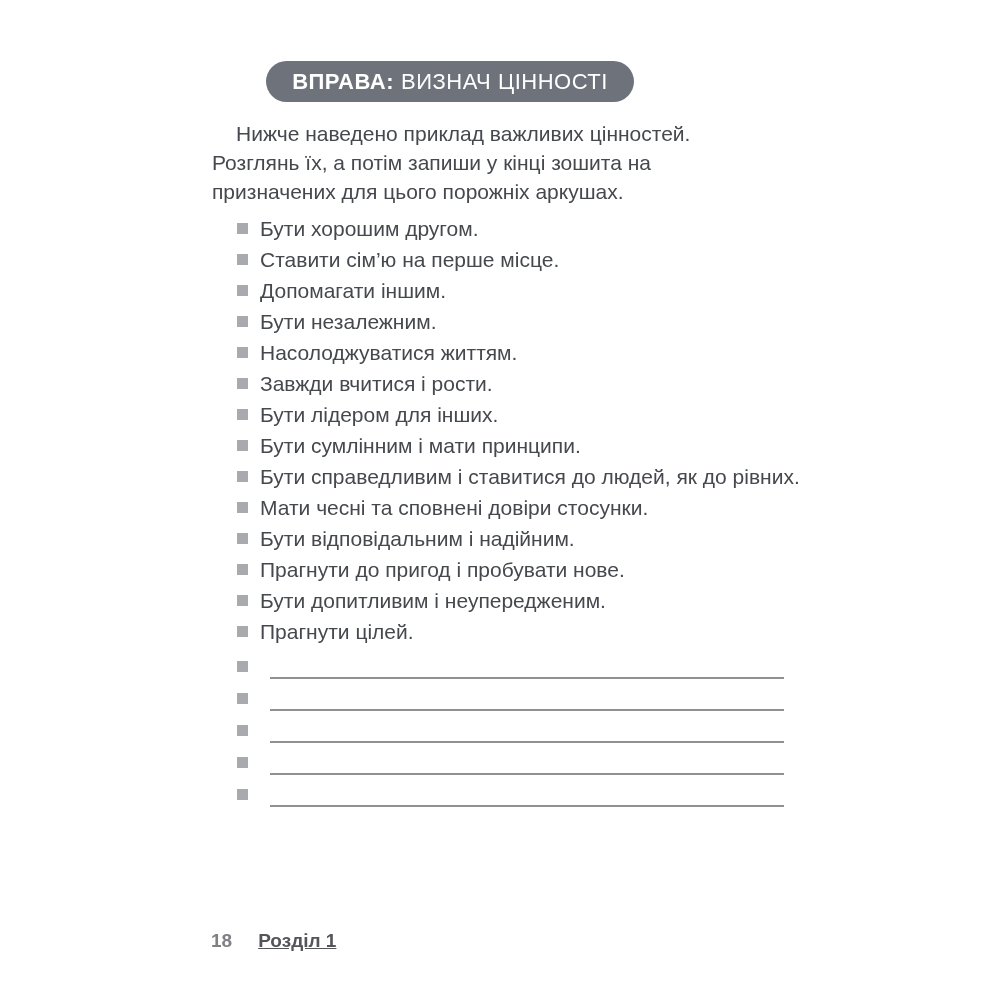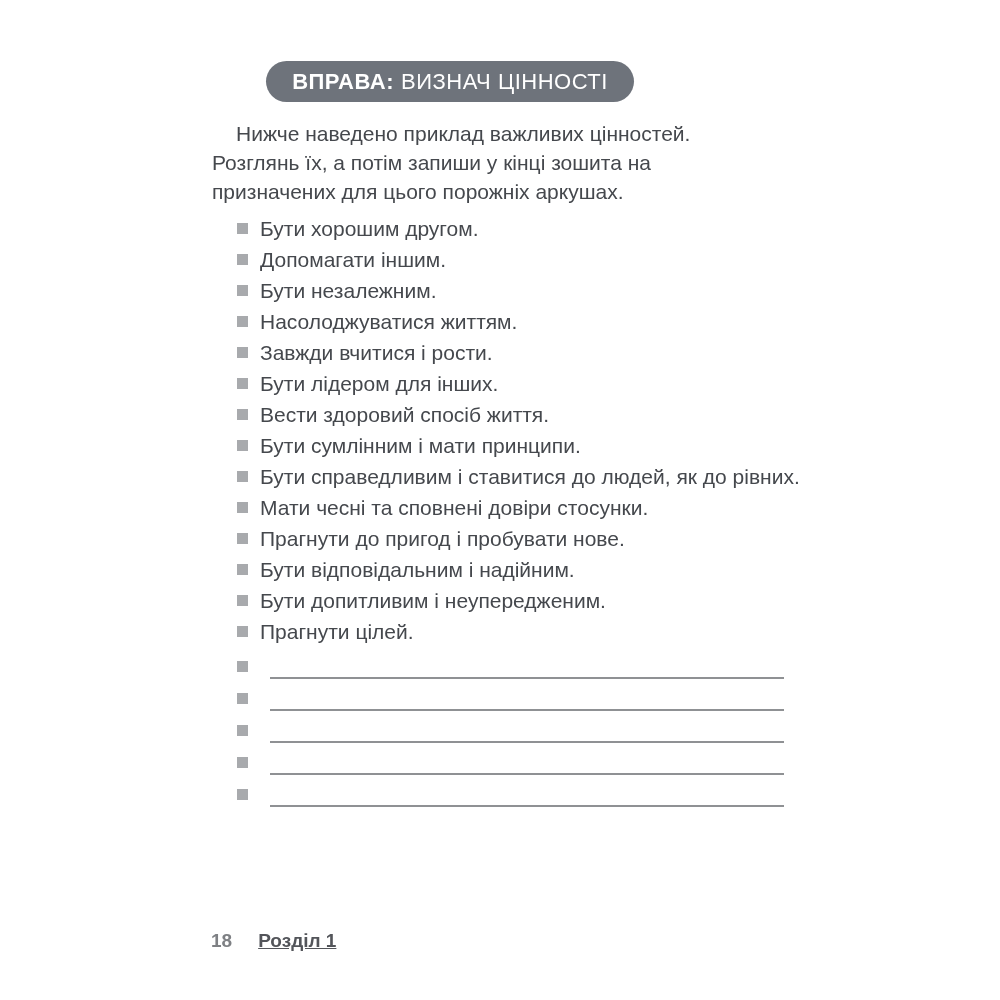--- a/index.html
+++ b/index.html
@@ -113,61 +113,61 @@
 
   <p class="intro">Нижче наведено приклад важливих цінностей. Розглянь їх, а потім запиши у кінці зошита на призначених для цього порожніх аркушах.</p>
 
   <div class="values-list">
       <div class="list-item">
         <span class="bullet"></span>
         <span class="item-text">Бути хорошим другом.</span>
       </div>
       <div class="list-item">
         <span class="bullet"></span>
+        <span class="item-text">Ставити сім’ю на перше місце.</span>
+      </div>
+      <div class="list-item">
+        <span class="bullet"></span>
         <span class="item-text">Допомагати іншим.</span>
       </div>
       <div class="list-item">
         <span class="bullet"></span>
         <span class="item-text">Бути незалежним.</span>
       </div>
       <div class="list-item">
         <span class="bullet"></span>
         <span class="item-text">Насолоджуватися життям.</span>
       </div>
       <div class="list-item">
         <span class="bullet"></span>
         <span class="item-text">Завжди вчитися і рости.</span>
       </div>
       <div class="list-item">
         <span class="bullet"></span>
         <span class="item-text">Бути лідером для інших.</span>
       </div>
       <div class="list-item">
         <span class="bullet"></span>
-        <span class="item-text">Вести здоровий спосіб життя.</span>
-      </div>
-      <div class="list-item">
-        <span class="bullet"></span>
         <span class="item-text">Бути сумлінним і мати принципи.</span>
       </div>
       <div class="list-item">
         <span class="bullet"></span>
         <span class="item-text">Бути справедливим і ставитися до людей, як до рівних.</span>
       </div>
       <div class="list-item">
         <span class="bullet"></span>
         <span class="item-text">Мати чесні та сповнені довіри стосунки.</span>
       </div>
       <div class="list-item">
         <span class="bullet"></span>
+        <span class="item-text">Бути відповідальним і надійним.</span>
+      </div>
+      <div class="list-item">
+        <span class="bullet"></span>
         <span class="item-text">Прагнути до пригод і пробувати нове.</span>
-      </div>
-      <div class="list-item">
-        <span class="bullet"></span>
-        <span class="item-text">Бути відповідальним і надійним.</span>
       </div>
       <div class="list-item">
         <span class="bullet"></span>
         <span class="item-text">Бути допитливим і неупередженим.</span>
       </div>
       <div class="list-item">
         <span class="bullet"></span>
         <span class="item-text">Прагнути цілей.</span>
       </div>
     </div>

